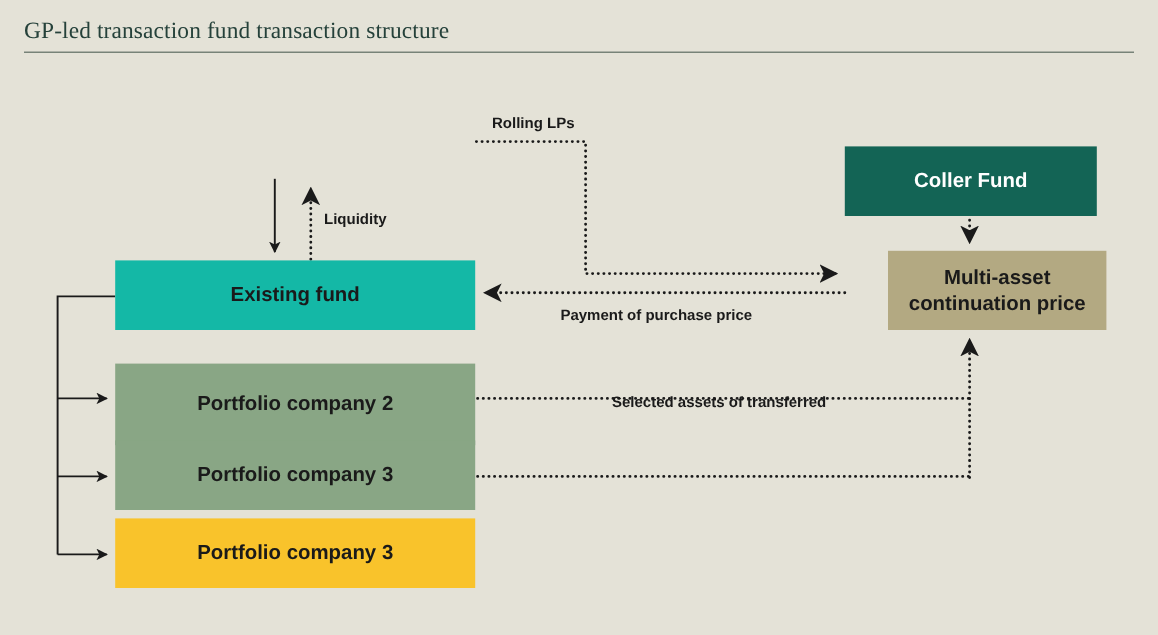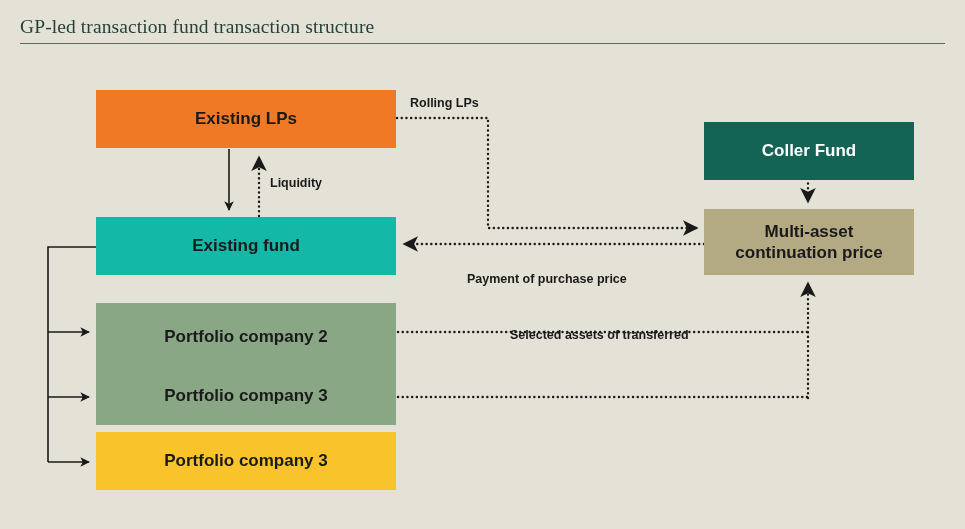--- a/index.html
+++ b/index.html
@@ -56,35 +56,35 @@
     padding: 0 8px;
   }
   .node.white-text { color: #FFFFFF; }
 
   #node-existing-lps      { left: 96px;  top: 90px;  width: 300px; height: 58px;  background: #EF7924; }
   #node-existing-fund     { left: 96px;  top: 217px; width: 300px; height: 58px;  background: #14b8a6; }
   #node-portfolio-2       { left: 96px;  top: 303px; width: 300px; height: 68px;  background: #89A685; }
   #node-portfolio-3a      { left: 96px;  top: 367px; width: 300px; height: 58px;  background: #89A685; }
   #node-portfolio-3b      { left: 96px;  top: 432px; width: 300px; height: 58px;  background: #F9C32B; }
   #node-coller-fund       { left: 704px; top: 101px; width: 210px; height: 58px;  background: #136455; margin-top: 21px; }
-  #node-continuation-fund { left: 704px; top: 209px; width: 210px; height: 66px;  background: #B3A982; }
+  #node-continuation-fund { left: 740px; top: 209px; width: 182px; height: 66px;  background: #B3A982; }
 
   
   .edge-label {
     position: absolute;
     font-family: "Liberation Sans", sans-serif;
     font-weight: bold;
     font-size: 12.5px;
     color: #1A1A1A;
     white-space: nowrap;
     text-align: center;
   }
   #label-rolling-lps        { left: 410px; top: 96px; }
   #label-liquidity          { left: 270px; top: 176px; }
-  #label-payment            { left: 467px; top: 272px; }
+  #label-payment            { left: 467px; top: 256px; }
   #label-selected-assets    { left: 510px; top: 328px; }
 
   
   #connectors {
     position: absolute;
     left: 0;
     top: 0;
     width: 965px;
     height: 529px;
     pointer-events: none;
@@ -123,21 +123,20 @@
     <path d="M 398 397 L 808 397" stroke="#1A1A1A" stroke-width="2.4" stroke-dasharray="0.1 4.6" stroke-linecap="round" fill="none"></path>
 
     <path d="M 808 398 L 808 283" stroke="#1A1A1A" stroke-width="2.4" stroke-dasharray="0.1 4.6" stroke-linecap="round" fill="none" marker-end="url(#arrow-dot)"></path>
 
     <path d="M 96 247 L 48 247 L 48 462" stroke="#1A1A1A" stroke-width="1.6" fill="none"></path>
     <path d="M 48 332 L 89 332" stroke="#1A1A1A" stroke-width="1.6" fill="none" marker-end="url(#arrow-solid)"></path>
     <path d="M 48 397 L 89 397" stroke="#1A1A1A" stroke-width="1.6" fill="none" marker-end="url(#arrow-solid)"></path>
     <path d="M 48 462 L 89 462" stroke="#1A1A1A" stroke-width="1.6" fill="none" marker-end="url(#arrow-solid)"></path>
   </svg>
 
-  <div class="node" id="node-existing-lps">Existing LPs</div>
 
   <div class="node" id="node-existing-fund">Existing fund</div>
 
   <div class="node" id="node-portfolio-2">Portfolio company 2</div>
 
   <div class="node" id="node-portfolio-3a">Portfolio company 3</div>
 
   <div class="node" id="node-portfolio-3b">Portfolio company 3</div>
 
   <div class="node white-text" id="node-coller-fund">Coller Fund</div>

